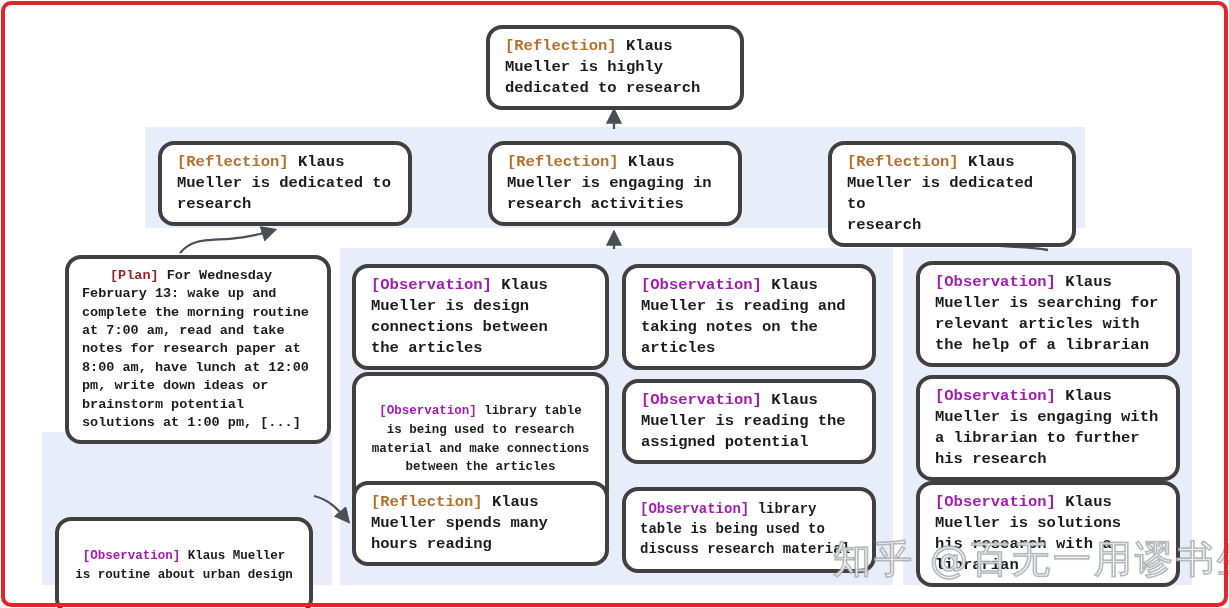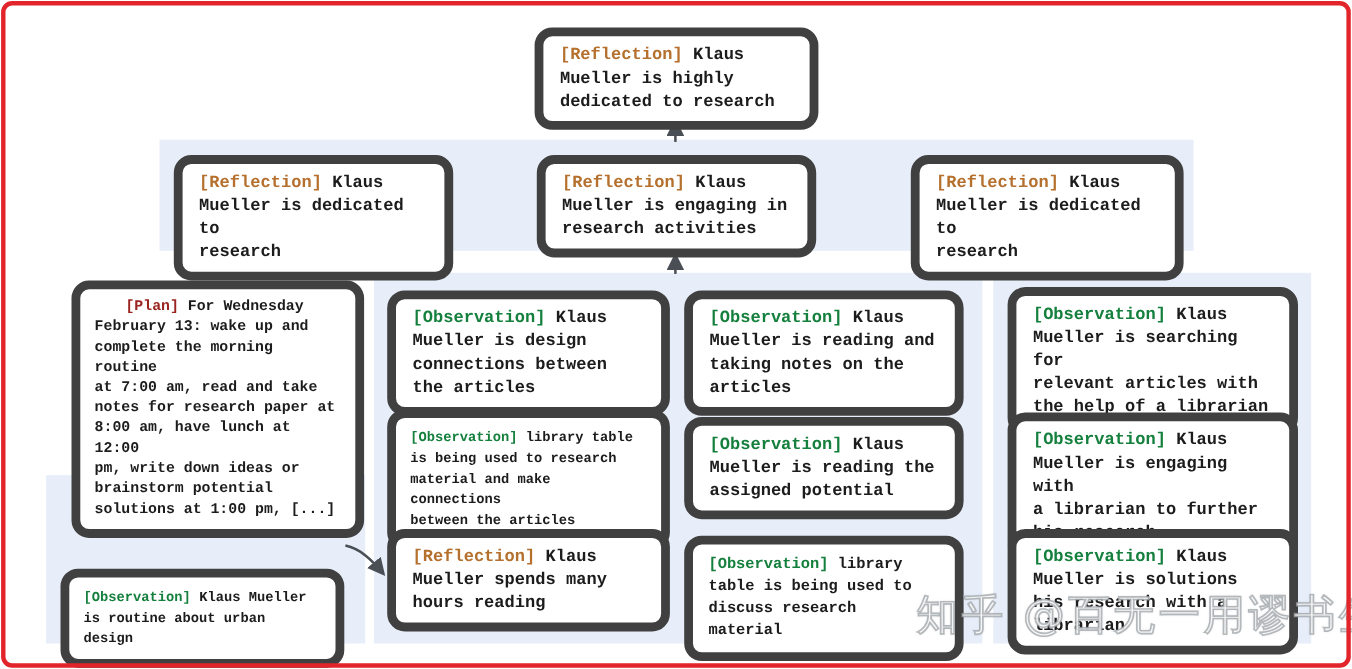--- a/index.html
+++ b/index.html
@@ -3,29 +3,29 @@
 <meta charset="utf-8">
 <style>
   html,body{margin:0;padding:0;background:#ffffff;}
   .stage{
     position:relative;width:1229px;height:608px;background:#ffffff;overflow:hidden;
     font-family:"Liberation Mono","DejaVu Sans Mono",monospace;
   }
   .frame{position:absolute;inset:1px;border:4px solid #e2252b;border-radius:10px;pointer-events:none;z-index:50;}
   .band{position:absolute;background:#e7eef9;z-index:0;}
   .card{
-    position:absolute;background:#ffffff;border:8px solid #404040;border-radius:16px;
+    position:absolute;background:#ffffff;border:4px solid #404040;border-radius:16px;
     color:#1c1c1c;font-weight:700;z-index:2;box-sizing:border-box;
   }
   .lg{font-size:15.5px;line-height:1.35;padding:7px 15px;}
   .md{font-size:14px;line-height:1.42;padding:9px 14px;}
-  .sm{font-size:12.5px;line-height:1.5;padding:9px 13px;}
+  .sm{font-size:12.5px;line-height:1.5;padding:26px 13px;text-align:center;}
   .plan-size{font-size:13.5px;line-height:1.36;padding:8px 13px;}
   .tag-reflection .tag{color:#b5702e;}
-  .tag-observation .tag{color:#15803d;}
+  .tag-observation .tag{color:#a21caf;}
   .tag-plan .tag{color:#9b2420;margin-left:28px;}
   .body{white-space:pre-wrap;}
   svg.arrows{position:absolute;left:0;top:0;z-index:1;pointer-events:none;}
   .watermark{
     position:absolute;left:833px;top:534px;z-index:40;white-space:nowrap;
     font-family:"DejaVu Sans","Liberation Sans",sans-serif;font-weight:400;
     font-size:38px;letter-spacing:3px;color:rgba(255,255,255,0.85);
     -webkit-text-stroke:1.5px rgba(148,153,158,0.65);
     text-shadow:0 0 2px rgba(130,135,140,0.55);
   }

